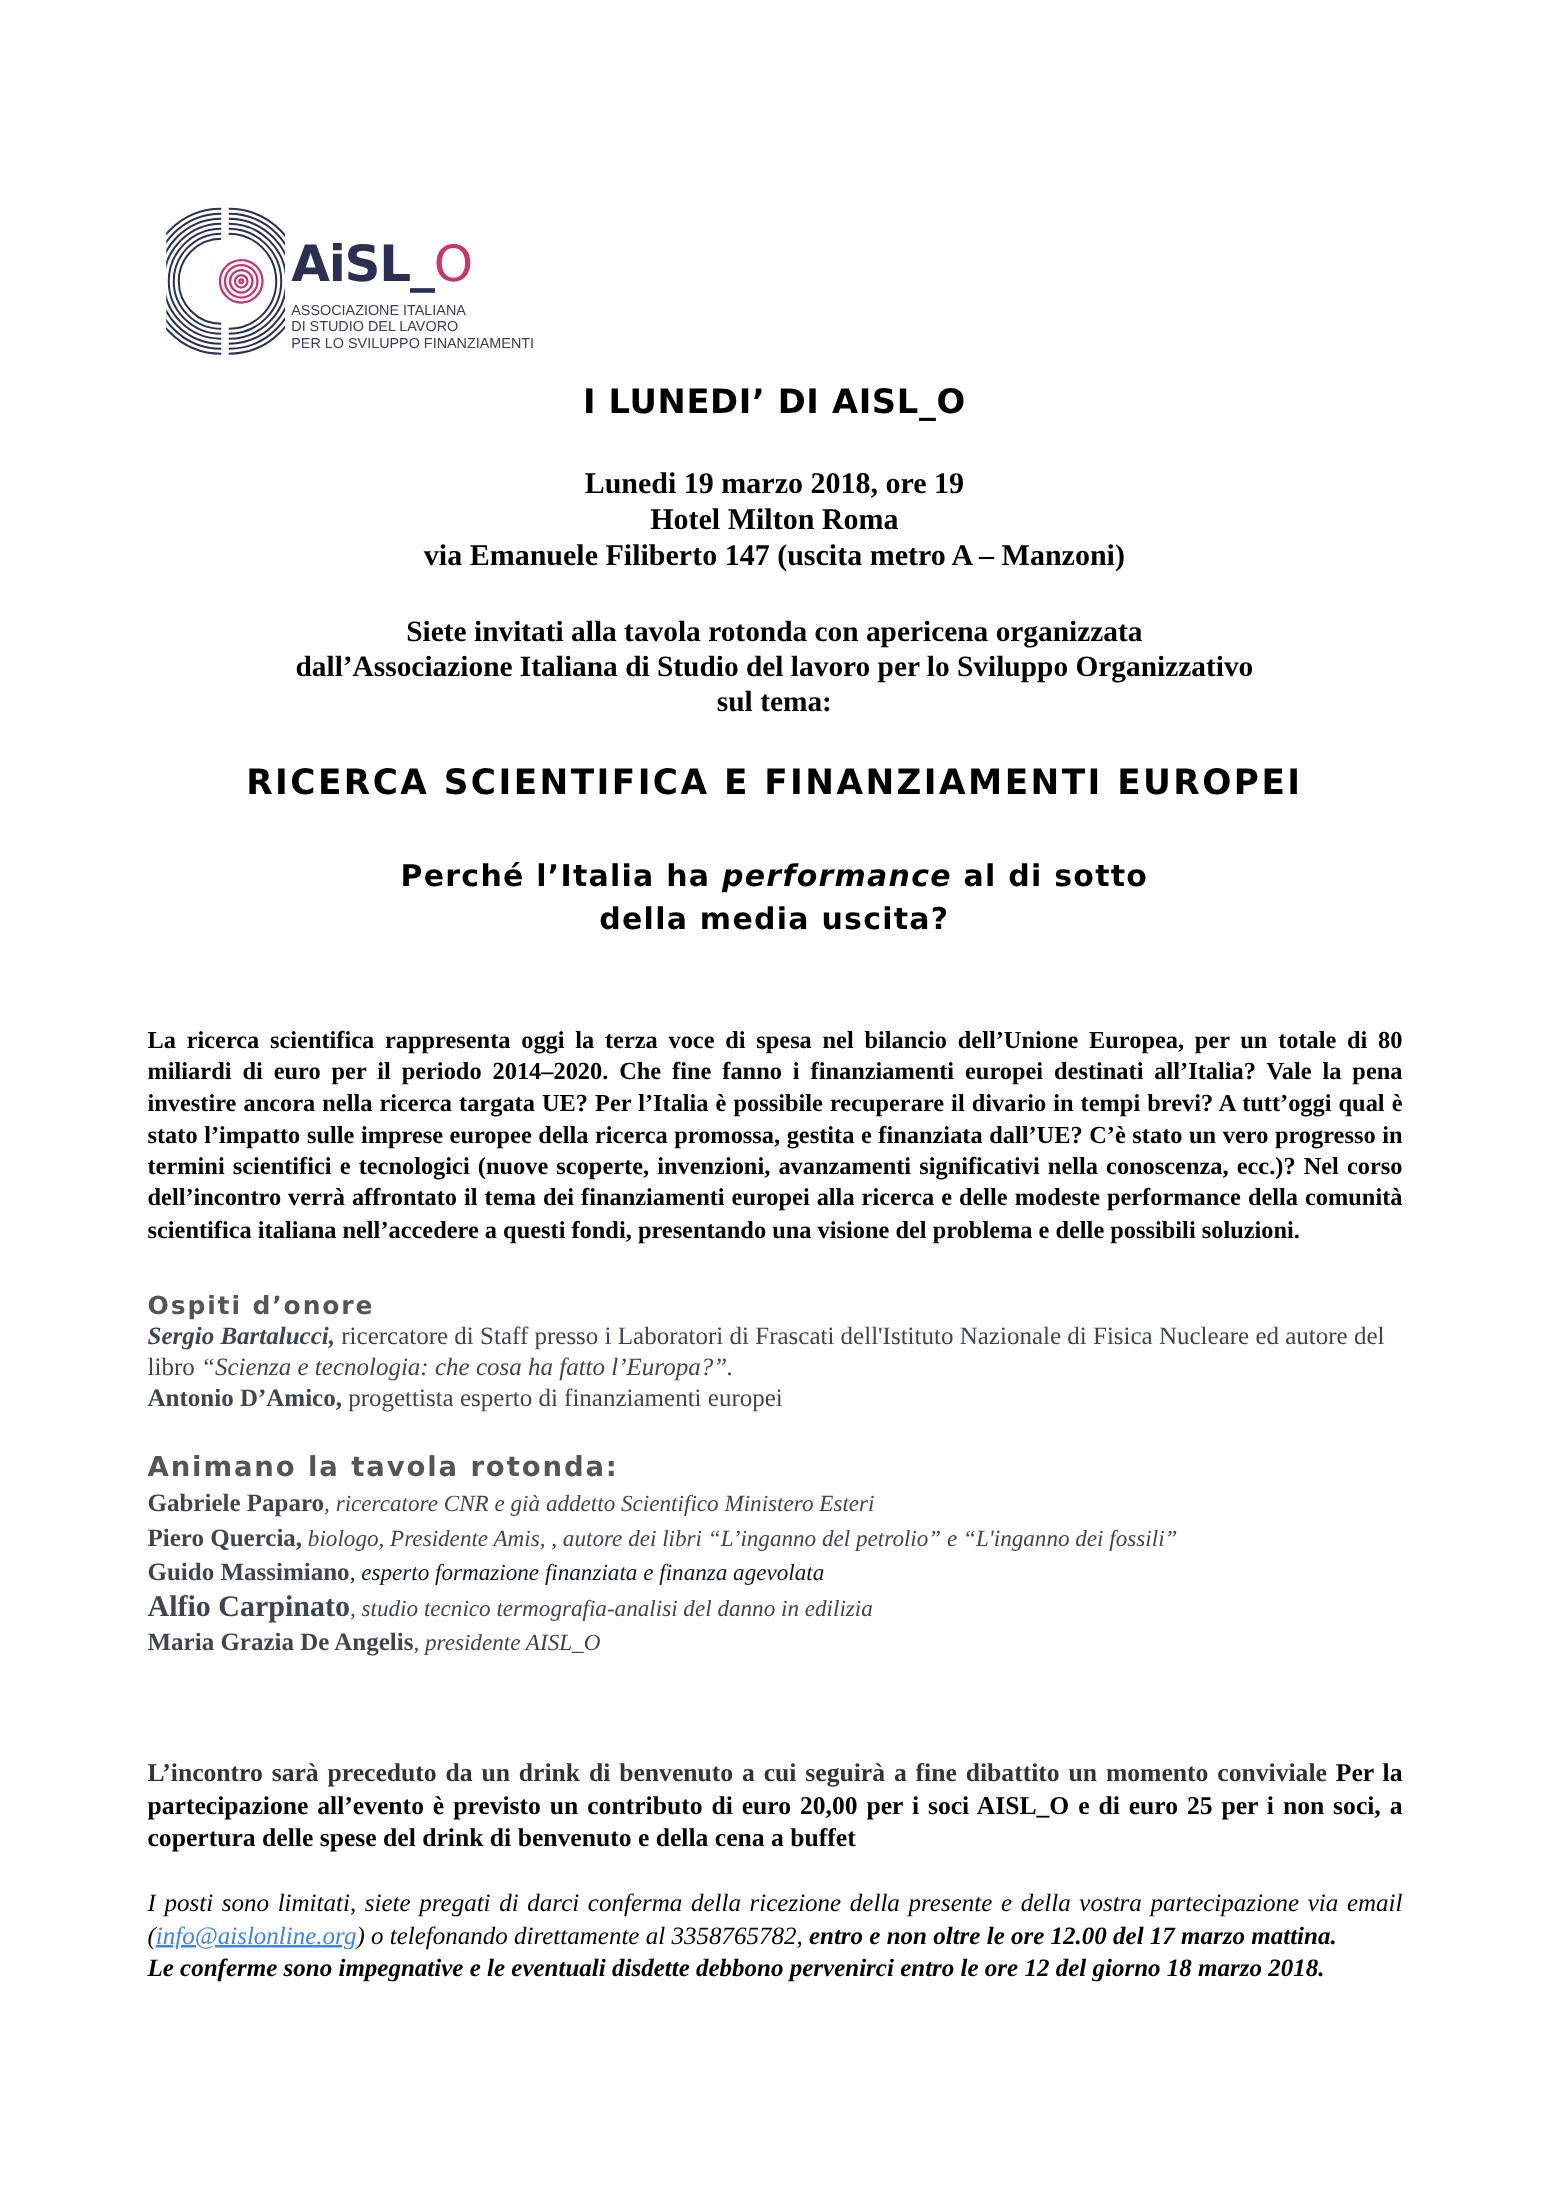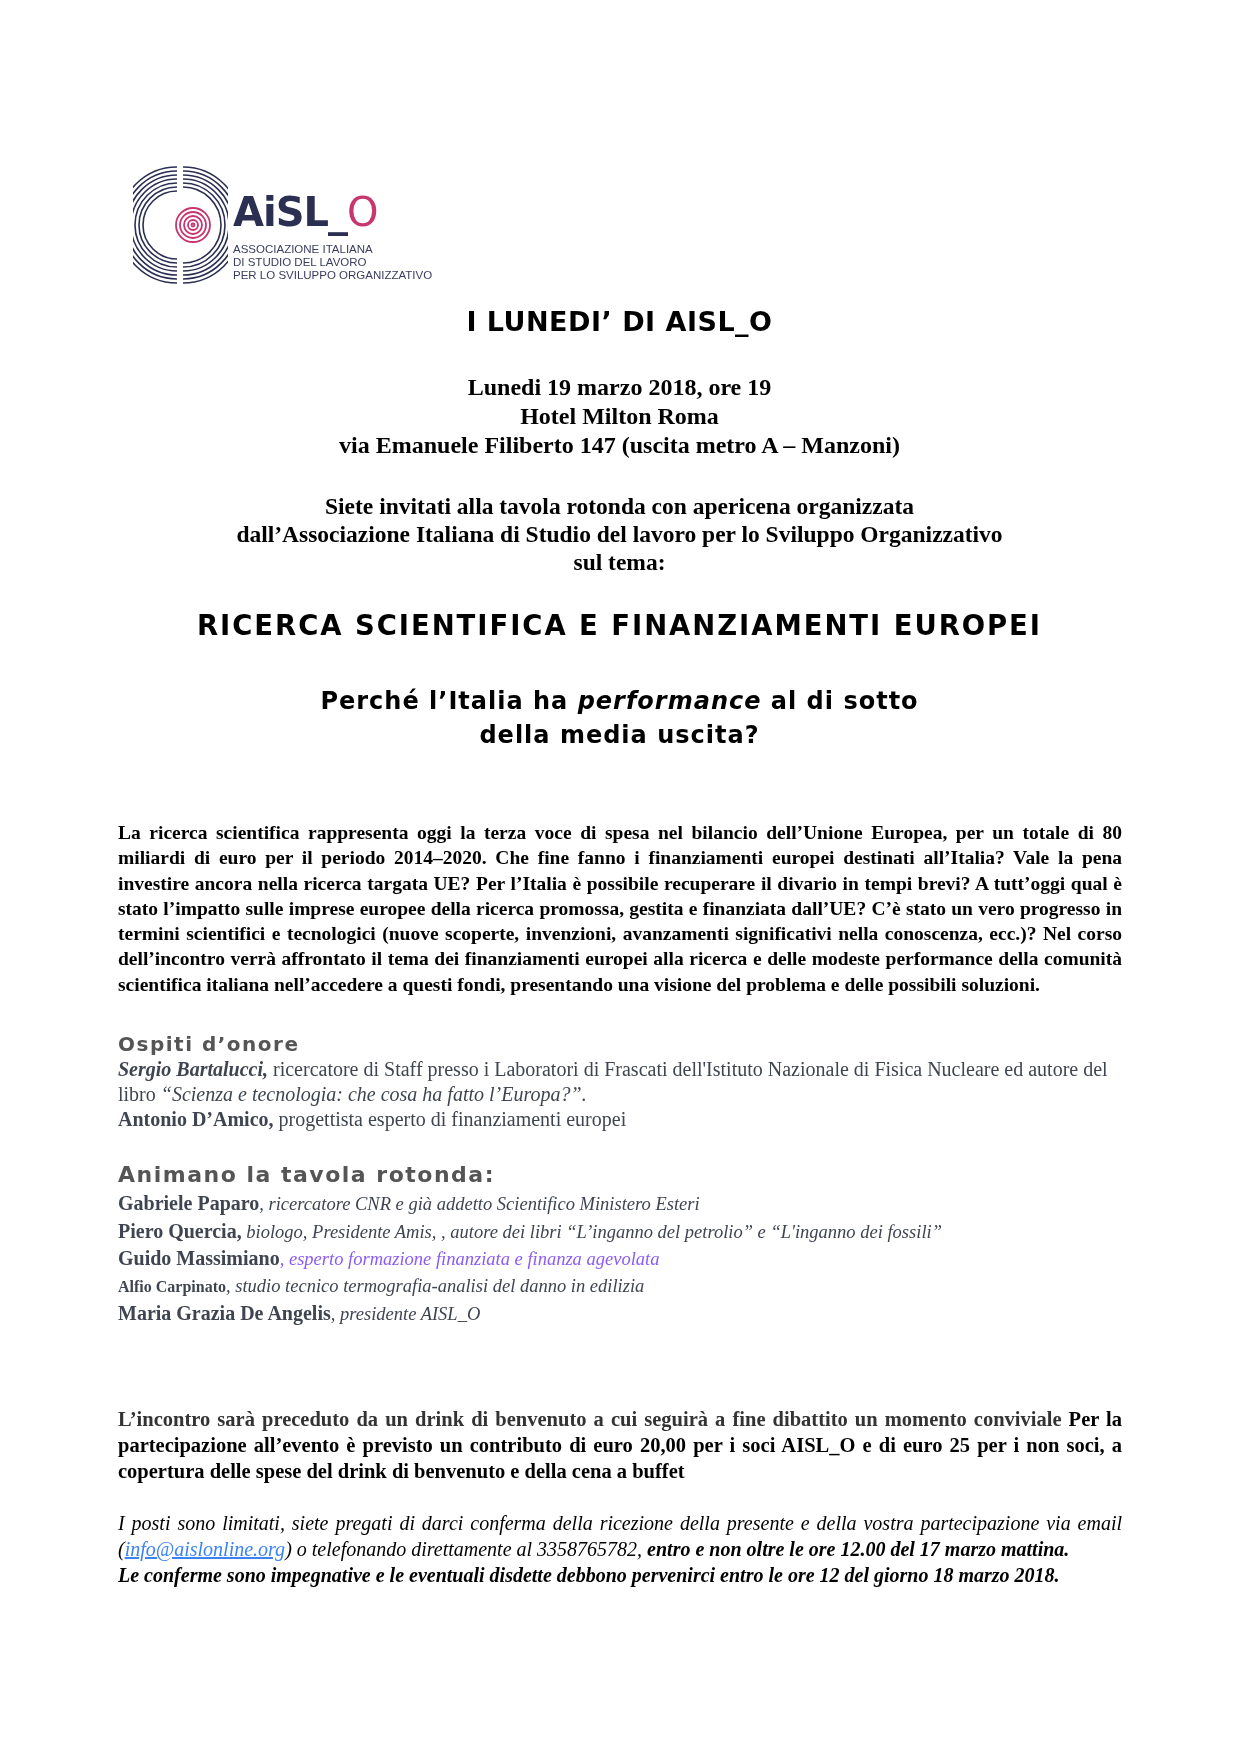--- a/index.html
+++ b/index.html
@@ -21,21 +21,21 @@
     .para { position:absolute; left:118px; width:1004px; font-family:"Liberation Serif", serif; font-size:19.5px; line-height:25.3px; text-align:justify;margin-top:44px; }
     .intro { top:776px; font-weight:bold; }
     .sec-title { position:absolute; left:118px; font-family:"DejaVu Sans", sans-serif; font-weight:bold; color:#555555; letter-spacing:1.5px; }
     .guests-title { top:1032px; font-size:20px; }
     .animano-title { top:1162px; font-size:22px; }
     .list { position:absolute; left:118px; width:1010px; font-family:"Liberation Serif", serif; color:#3f4550; font-size:20px; line-height:25px; }
     .guests { top:1057px; }
     .panel { top:1190px; font-size:18.5px; line-height:26.5px; }
     .list b { font-weight:bold;text-align:center; }
     .list i { font-style:italic; }
-    .panel .dark { color:#8b5cf6; }
+    .panel .dark { color:#0f172a; }
     .notes { top:1362px; font-weight:bold; font-size:20.5px; line-height:26px; }
     .notes .first { color:#333; }
     .conf { top:1466px; font-size:20px; line-height:26px; font-style:italic; }
     .conf a { color:#3b82f6; text-decoration:underline; }
     .conf b { font-weight:bold; }
   </style>
 </head>
 <body>
 
 <div class="page">
@@ -62,21 +62,21 @@
         <circle cx="60" cy="62" r="13"></circle>
         <circle cx="60" cy="62" r="9"></circle>
         <circle cx="60" cy="62" r="5"></circle>
         <circle cx="60" cy="62" r="1.5"></circle>
       </g>
     </svg>
     <div class="logo-word"><span>AiSL_</span><span class="o">O</span></div>
     <div class="logo-sub">
       <div>ASSOCIAZIONE ITALIANA</div>
       <div>DI STUDIO DEL LAVORO</div>
-      <div>PER LO SVILUPPO ORGANIZZATIVO</div>
+      <div>PER LO SVILUPPO FINANZIAMENTI</div>
     </div>
   </div>
 
   <div class="center title1">I LUNEDI’ DI AISL_O</div>
 
   <div class="center event serif-b">
     <div>Lunedi 19  marzo 2018, ore 19</div>
     <div>Hotel Milton Roma</div>
     <div>via Emanuele Filiberto 147 (uscita metro A – Manzoni)</div>
   </div>
@@ -100,21 +100,21 @@
   <div class="list guests">
     <div><b><i>Sergio Bartalucci,</i></b><span> ricercatore di Staff presso i Laboratori di Frascati dell'Istituto Nazionale di Fisica Nucleare ed autore del libro  </span><i>“Scienza e tecnologia: che cosa ha fatto l’Europa?”.</i></div>
     <div><b>Antonio D’Amico,</b><span> progettista esperto di finanziamenti europei</span></div>
   </div>
 
   <div class="sec-title animano-title">Animano  la tavola rotonda:</div>
   <div class="list panel">
     <div><b style="font-size:20px">Gabriele Paparo</b><i>, ricercatore CNR e già addetto Scientifico Ministero Esteri</i></div>
     <div><b style="font-size:20px">Piero Quercia,</b><i> biologo, Presidente Amis, ,  autore dei libri “L’inganno del petrolio” e “L'inganno dei fossili”</i></div>
     <div><b style="font-size:20px">Guido Massimiano</b><i class="dark">, esperto formazione finanziata e finanza agevolata</i></div>
-    <div><b style="font-size:16px">Alfio Carpinato</b><i>, studio tecnico termografia-analisi del danno in edilizia</i></div>
+    <div><b style="font-size:24px">Alfio Carpinato</b><i>, studio tecnico termografia-analisi del danno in edilizia</i></div>
     <div><b style="font-size:20px">Maria Grazia De Angelis</b><i>,  presidente AISL_O</i></div>
   </div>
 
   <div class="para notes"><span class="first">L’incontro sarà preceduto da un drink di benvenuto a cui seguirà a fine dibattito un momento conviviale </span><span> Per la partecipazione  all’evento è previsto un contributo  di euro 20,00 per i soci AISL_O e di euro 25 per i non soci, a copertura delle spese del drink di benvenuto e della cena a buffet</span></div>
 
   <div class="para conf">
     <span>I posti sono limitati, siete pregati di darci conferma della ricezione della presente e della vostra partecipazione via email (</span><a>info@aislonline.org</a><span>) o telefonando direttamente al 3358765782, </span><b>entro e non oltre le ore 12.00 del 17 marzo  mattina.</b><br>
     <b>Le conferme sono impegnative e le eventuali disdette debbono pervenirci entro le ore 12 del giorno 18 marzo  2018.</b>
   </div>
 </div>

